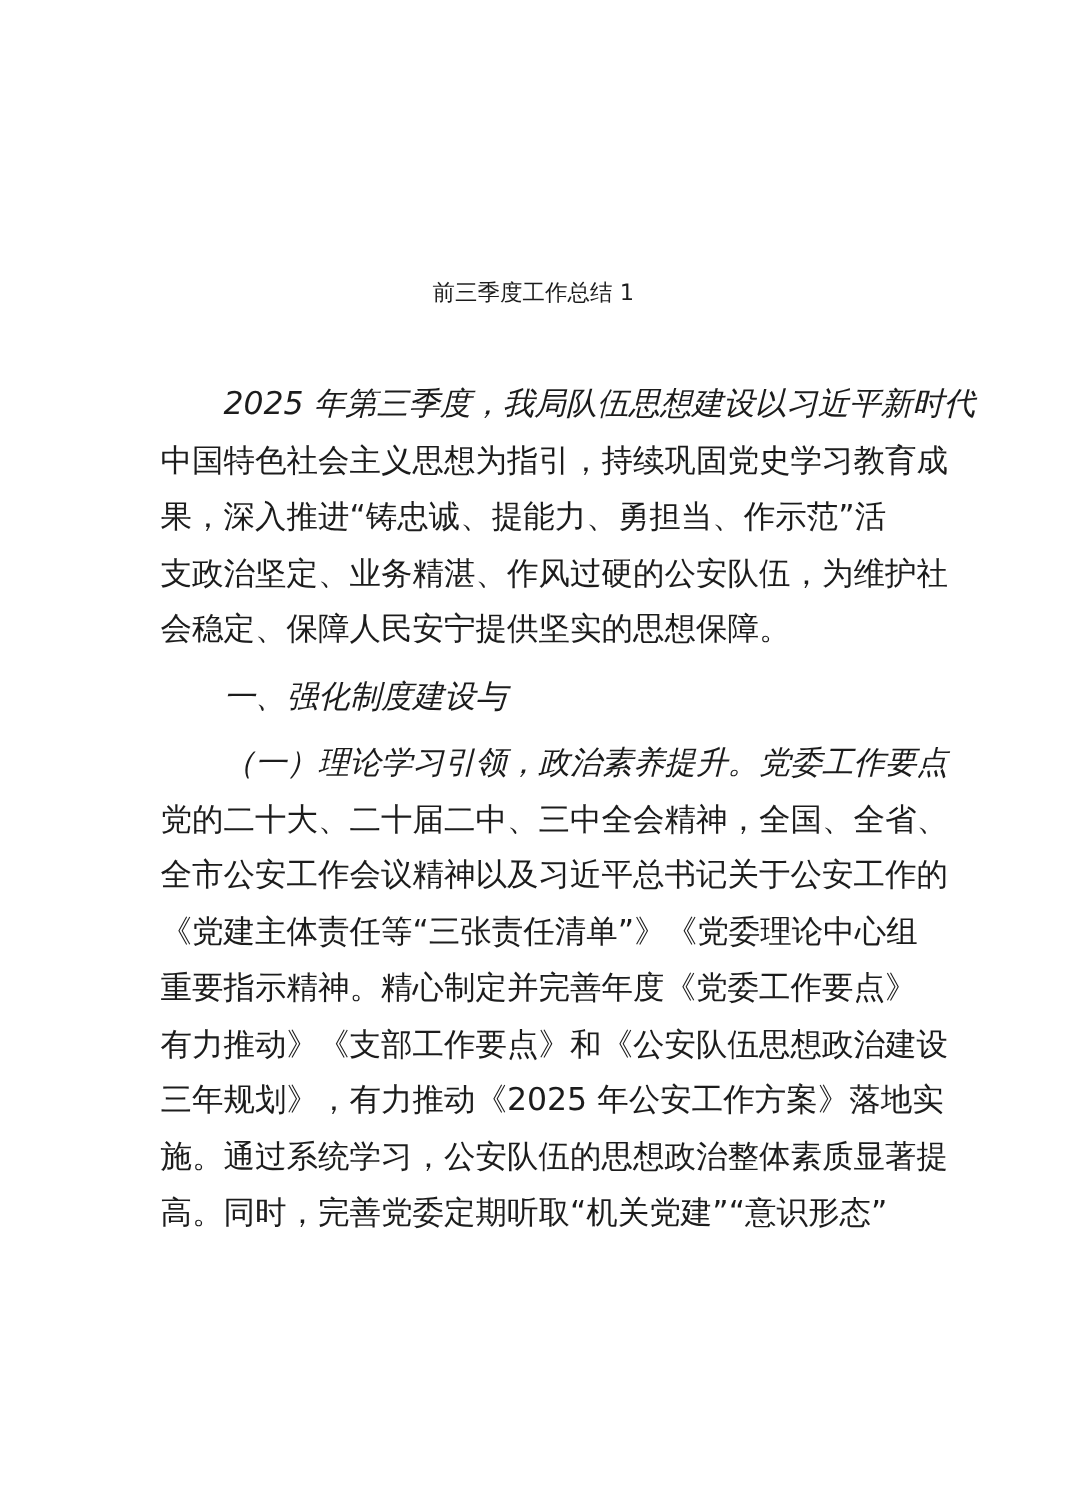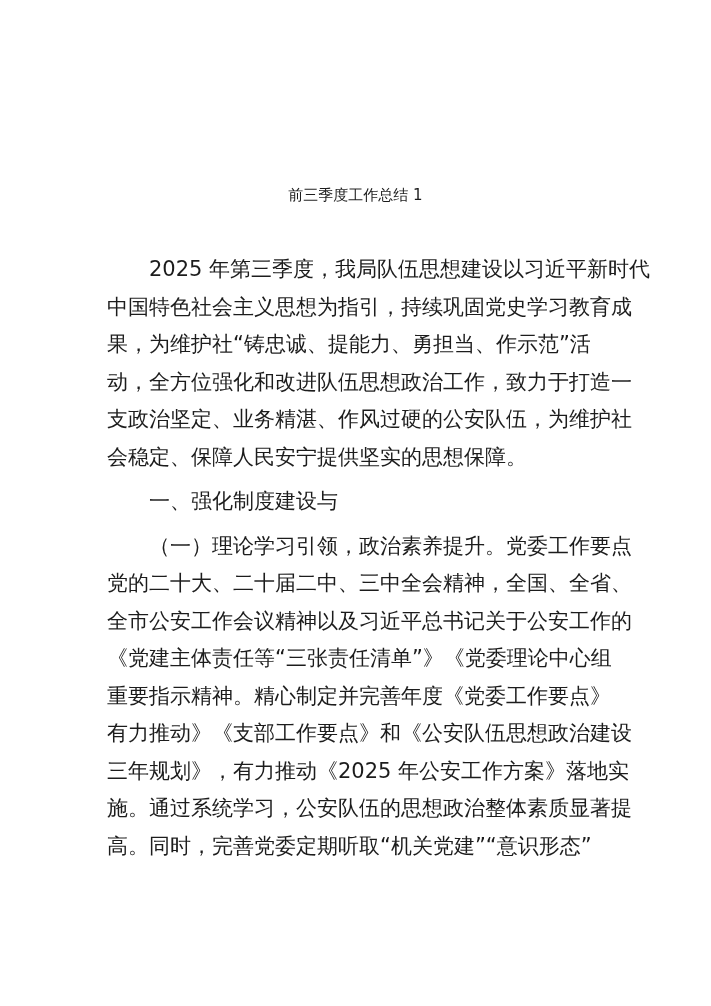--- a/index.html
+++ b/index.html
@@ -38,36 +38,36 @@
     width: 504px;
   }
   .text-line {
     font-size: 21px;
     line-height: 37.5px;
     white-space: nowrap;
     color: #1c1c1c;
   }
   .text-line.indent {
     text-indent: 42px;
+    font-style: italic;
   }
   .text-line.heading {
     margin-top: 7px;
     margin-bottom: 7px;
   }
 </style>
 </head>
 <body>
 
 <div class="page">
   <div class="doc-title">前三季度工作总结 1</div>
   <div class="doc-body">
       <div class="text-line indent">2025 年第三季度，我局队伍思想建设以习近平新时代</div>
       <div class="text-line">中国特色社会主义思想为指引，持续巩固党史学习教育成</div>
-      <div class="text-line">果，为维护社“铸忠诚、提能力、勇担当、作示范”活</div>
-      <div class="text-line">动，全方位强化和改进队伍思想政治工作，致力于打造一</div>
+      <div class="text-line">果，深入推进“铸忠诚、提能力、勇担当、作示范”活</div>
       <div class="text-line">支政治坚定、业务精湛、作风过硬的公安队伍，为维护社</div>
       <div class="text-line">会稳定、保障人民安宁提供坚实的思想保障。</div>
       <div class="text-line heading indent">一、强化制度建设与</div>
       <div class="text-line indent">（一）理论学习引领，政治素养提升。党委工作要点</div>
       <div class="text-line">党的二十大、二十届二中、三中全会精神，全国、全省、</div>
       <div class="text-line">全市公安工作会议精神以及习近平总书记关于公安工作的</div>
       <div class="text-line">《党建主体责任等“三张责任清单”》《党委理论中心组</div>
       <div class="text-line">重要指示精神。精心制定并完善年度《党委工作要点》</div>
       <div class="text-line">有力推动》《支部工作要点》和《公安队伍思想政治建设</div>
       <div class="text-line">三年规划》，有力推动《2025 年公安工作方案》落地实</div>

